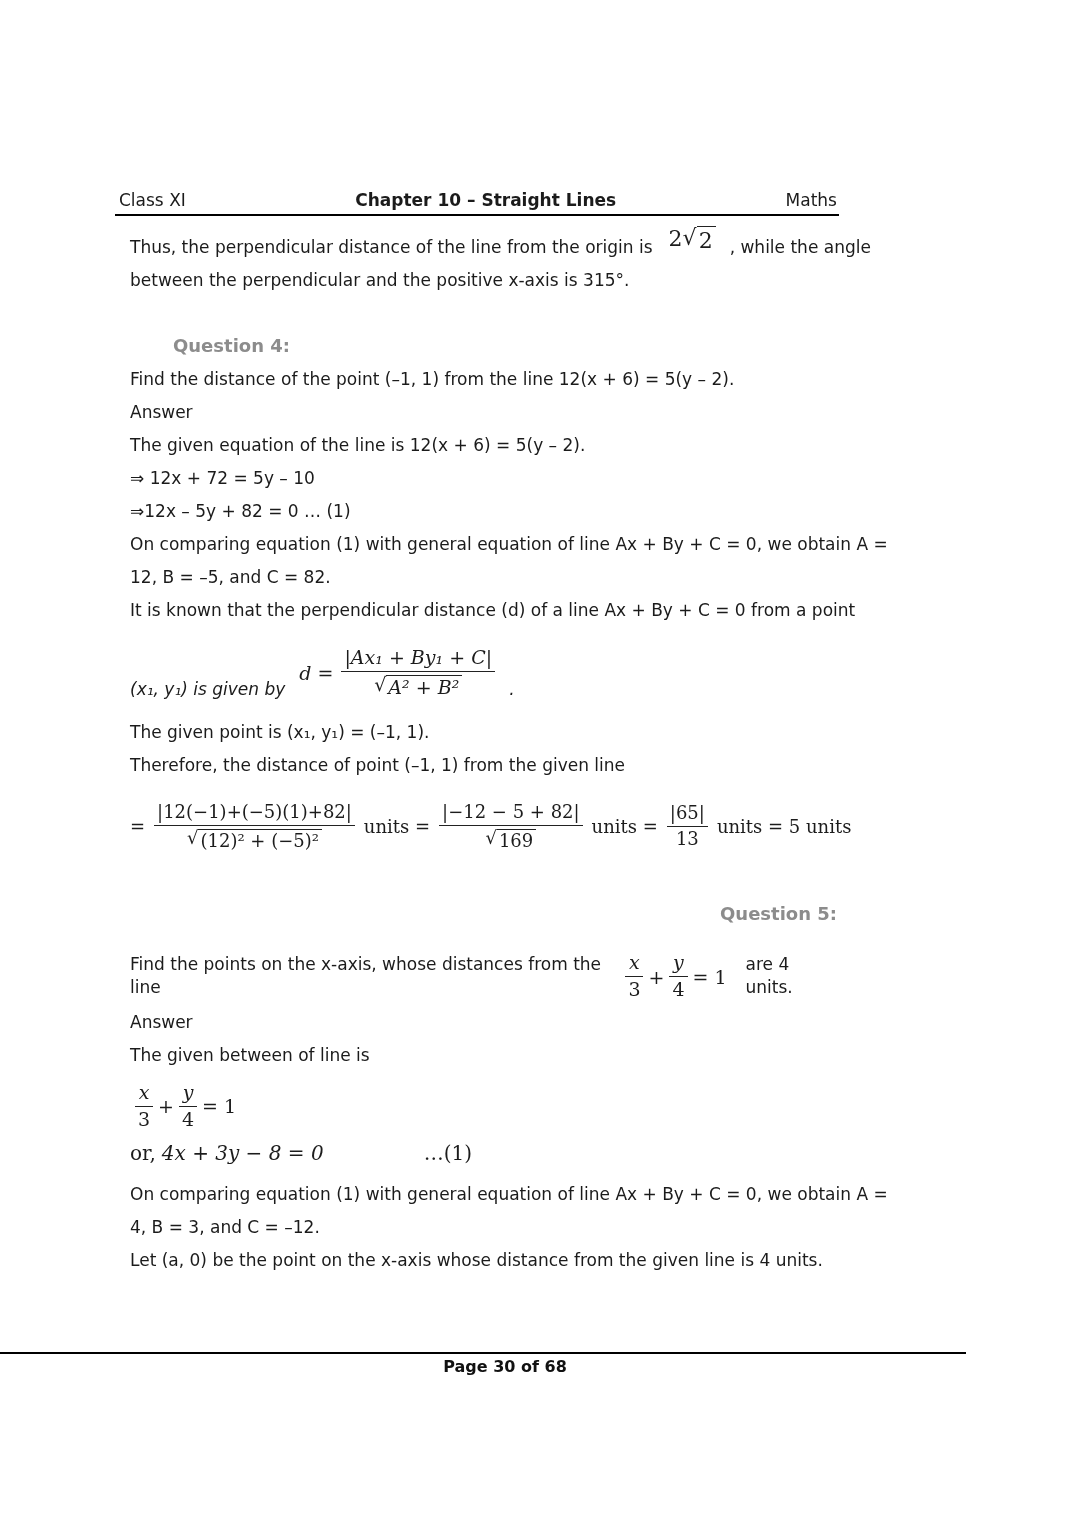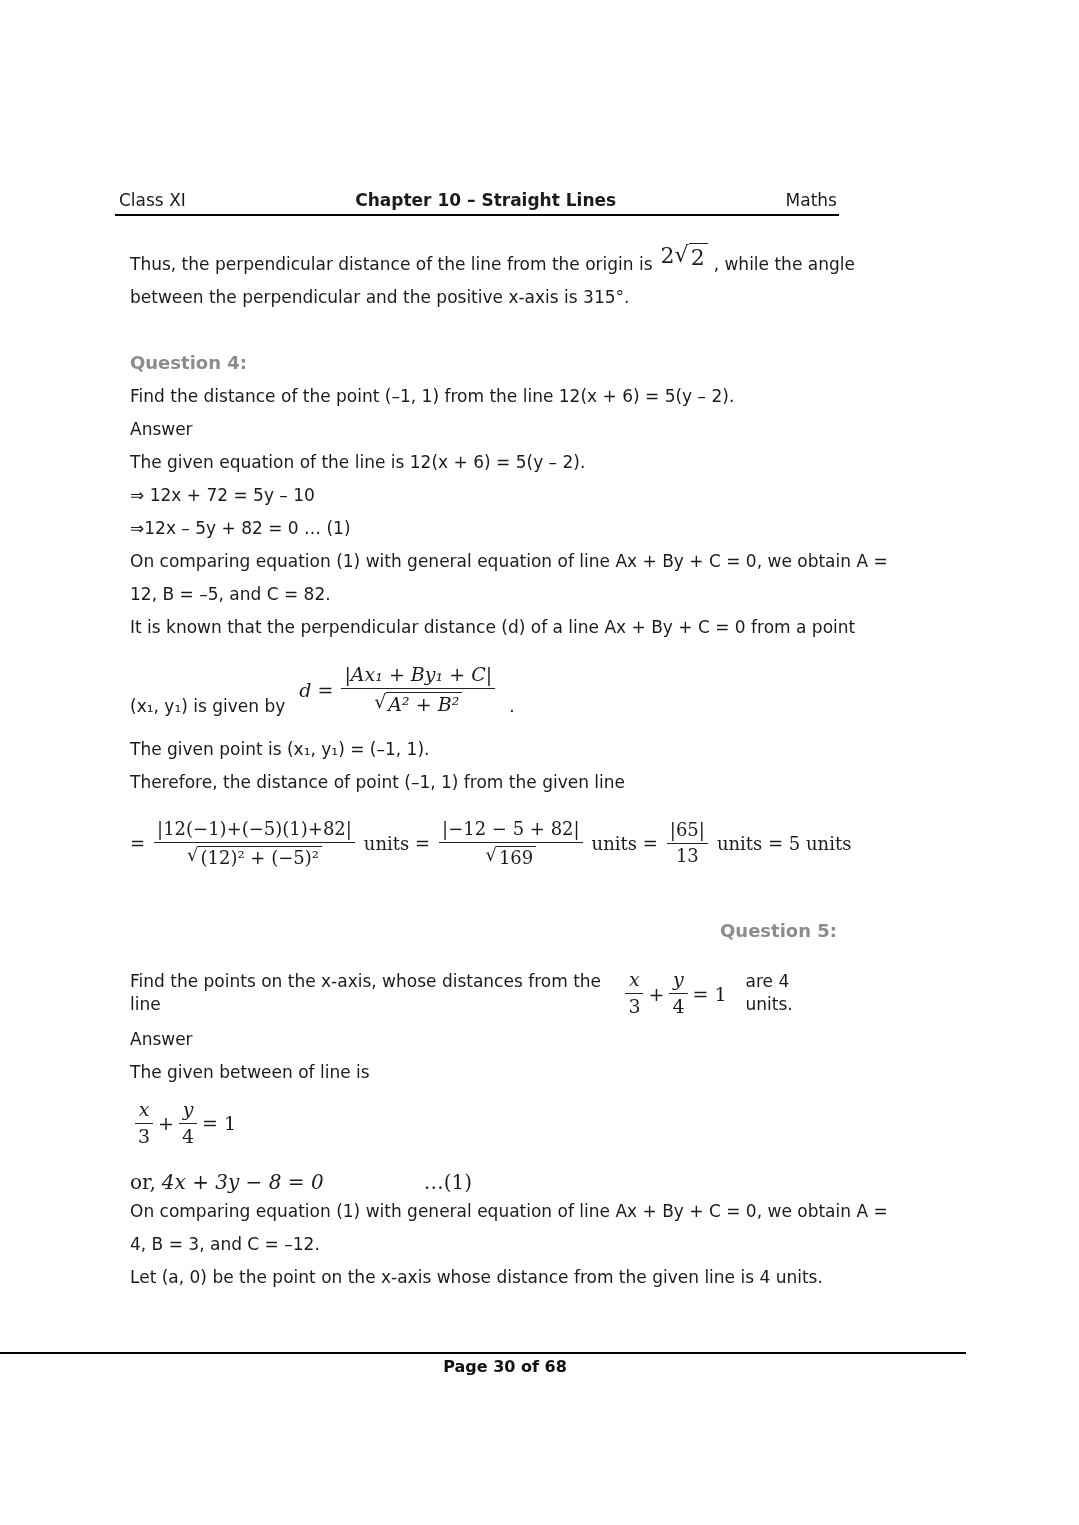--- a/index.html
+++ b/index.html
@@ -28,37 +28,37 @@
   
   .math { font-family:"DejaVu Serif","Liberation Serif",serif; color:#1c1c1c; font-size:19px; white-space:nowrap; }
   .it { font-style:italic; }
   .frac { display:inline-flex; flex-direction:column; align-items:center; vertical-align:middle; }
   .frac .bar { align-self:stretch; border-top:1.6px solid #222; height:0; margin:2px 0; }
   .frac .num, .frac .den { padding:0 3px; line-height:1.15; }
   .sqrt { display:inline-flex; align-items:flex-start; }
   .sqrt .sign { font-style:normal; line-height:1.05; }
   .sqrt .rad { border-top:1.4px solid #222; padding:1px 3px 0 2px; line-height:1.15; }
   
-  .row-intro1 { margin-top:31px; }
+  .row-intro1 { margin-top:14px;gap:8px; }
   .row-intro2 { }
-  .row-qhead4 { margin-top:33px; }
+  .row-qhead4 { margin-top:33px;margin-left:43px; }
   .radical-inline { display:inline-flex; position:relative; top:-7px; font-size:22px; margin:0 6px 0 8px; }
   .row-givenby { margin-top:5px; height:70px; display:flex; align-items:flex-end; }
-  .row-givenby .txt { line-height:23px; }
+  .row-givenby .txt { line-height:23px;font-style:italic; }
   .dist-formula { margin-left:14px; margin-bottom:2px; display:inline-flex; align-items:center; }
   .dist-formula .lhs { margin-right:8px; }
   .row-calc { margin-top:3px; height:85px; display:flex; align-items:center; font-size:18px; }
   .row-calc .gap { margin-left:9px; }
   .row-qhead5 { margin-top:28px;justify-content:flex-end; }
   .row-q5q { margin-top:9px; height:60px; display:flex; align-items:flex-end; }
   .row-q5q .txt { line-height:23px; }
   .q5frac { display:inline-flex; align-items:center; margin:0 14px; position:relative; top:2px; }
   .q5frac .plus, .q5frac .rhs { margin:0 5px; }
   .row-frac53 { margin-top:5px; height:60px; display:flex; align-items:center; padding-left:5px; }
-  .row-or { margin-top:5px; height:36px; display:flex; align-items:flex-end; font-size:20px; }
+  .row-or { margin-top:5px; height:36px; display:flex; align-items:flex-start; font-size:20px; }
   .row-or .ref { margin-left:100px; }
   .row-or .eq { margin-left:6px; }
   
   .footer-rule { position:absolute; top:1352px; left:0; right:0; border-top:2px solid #000; }
   .footer-text { position:absolute; top:1357px; left:0; right:0; text-align:center; font-weight:bold; font-size:16px; color:#111;padding-left:44px; }
 </style>
 </head>
 <body>
 
 <div class="page">

